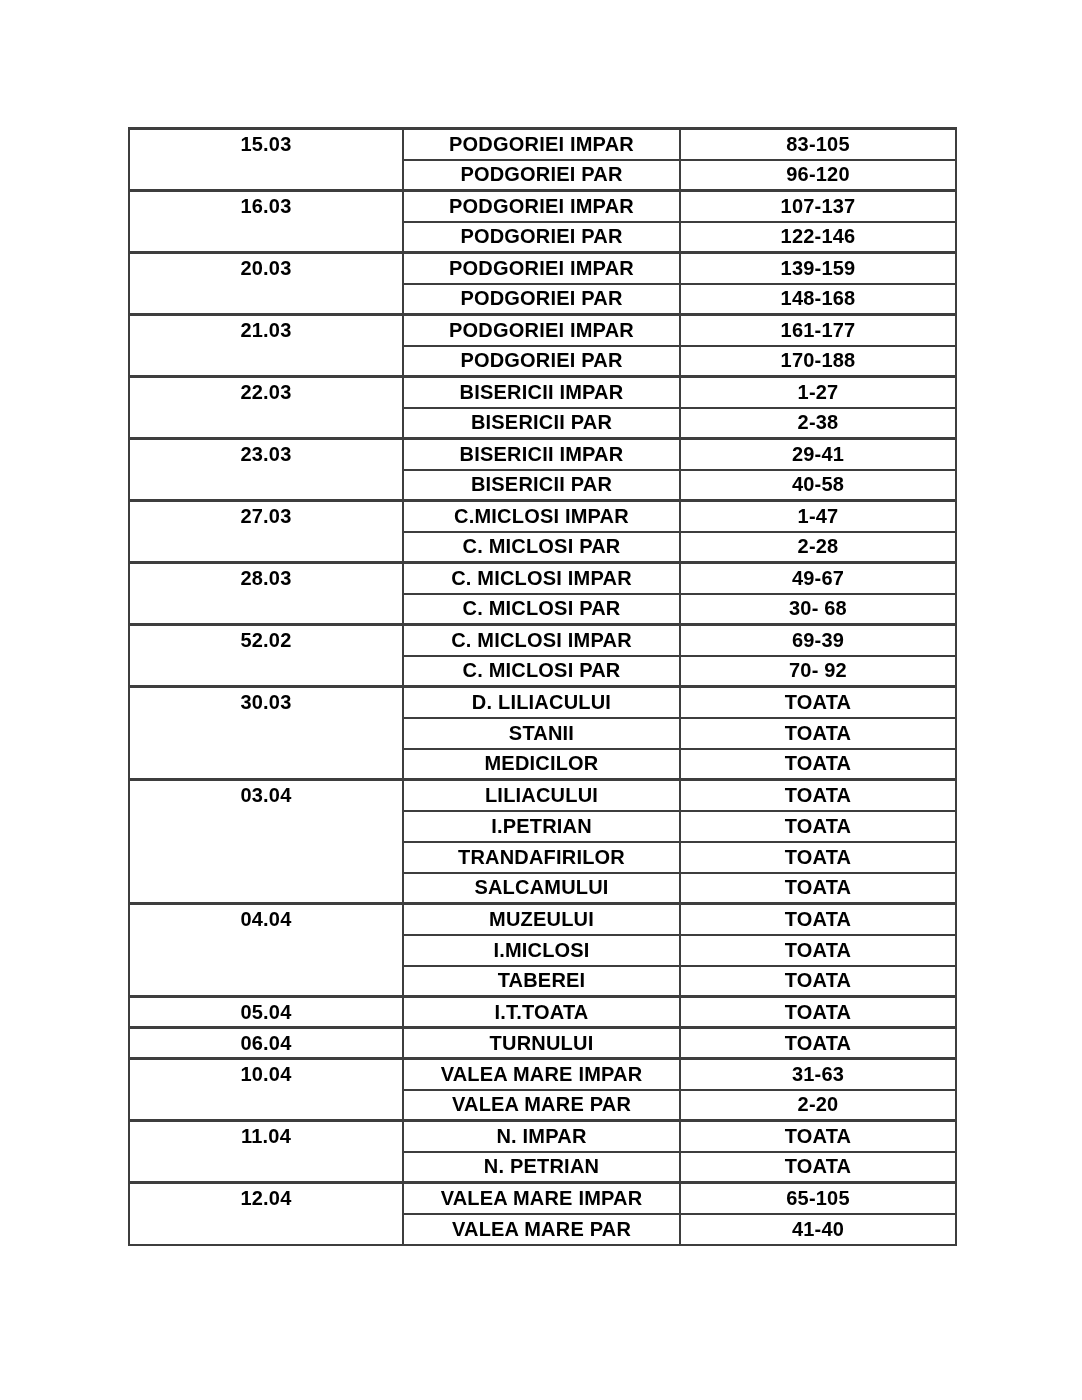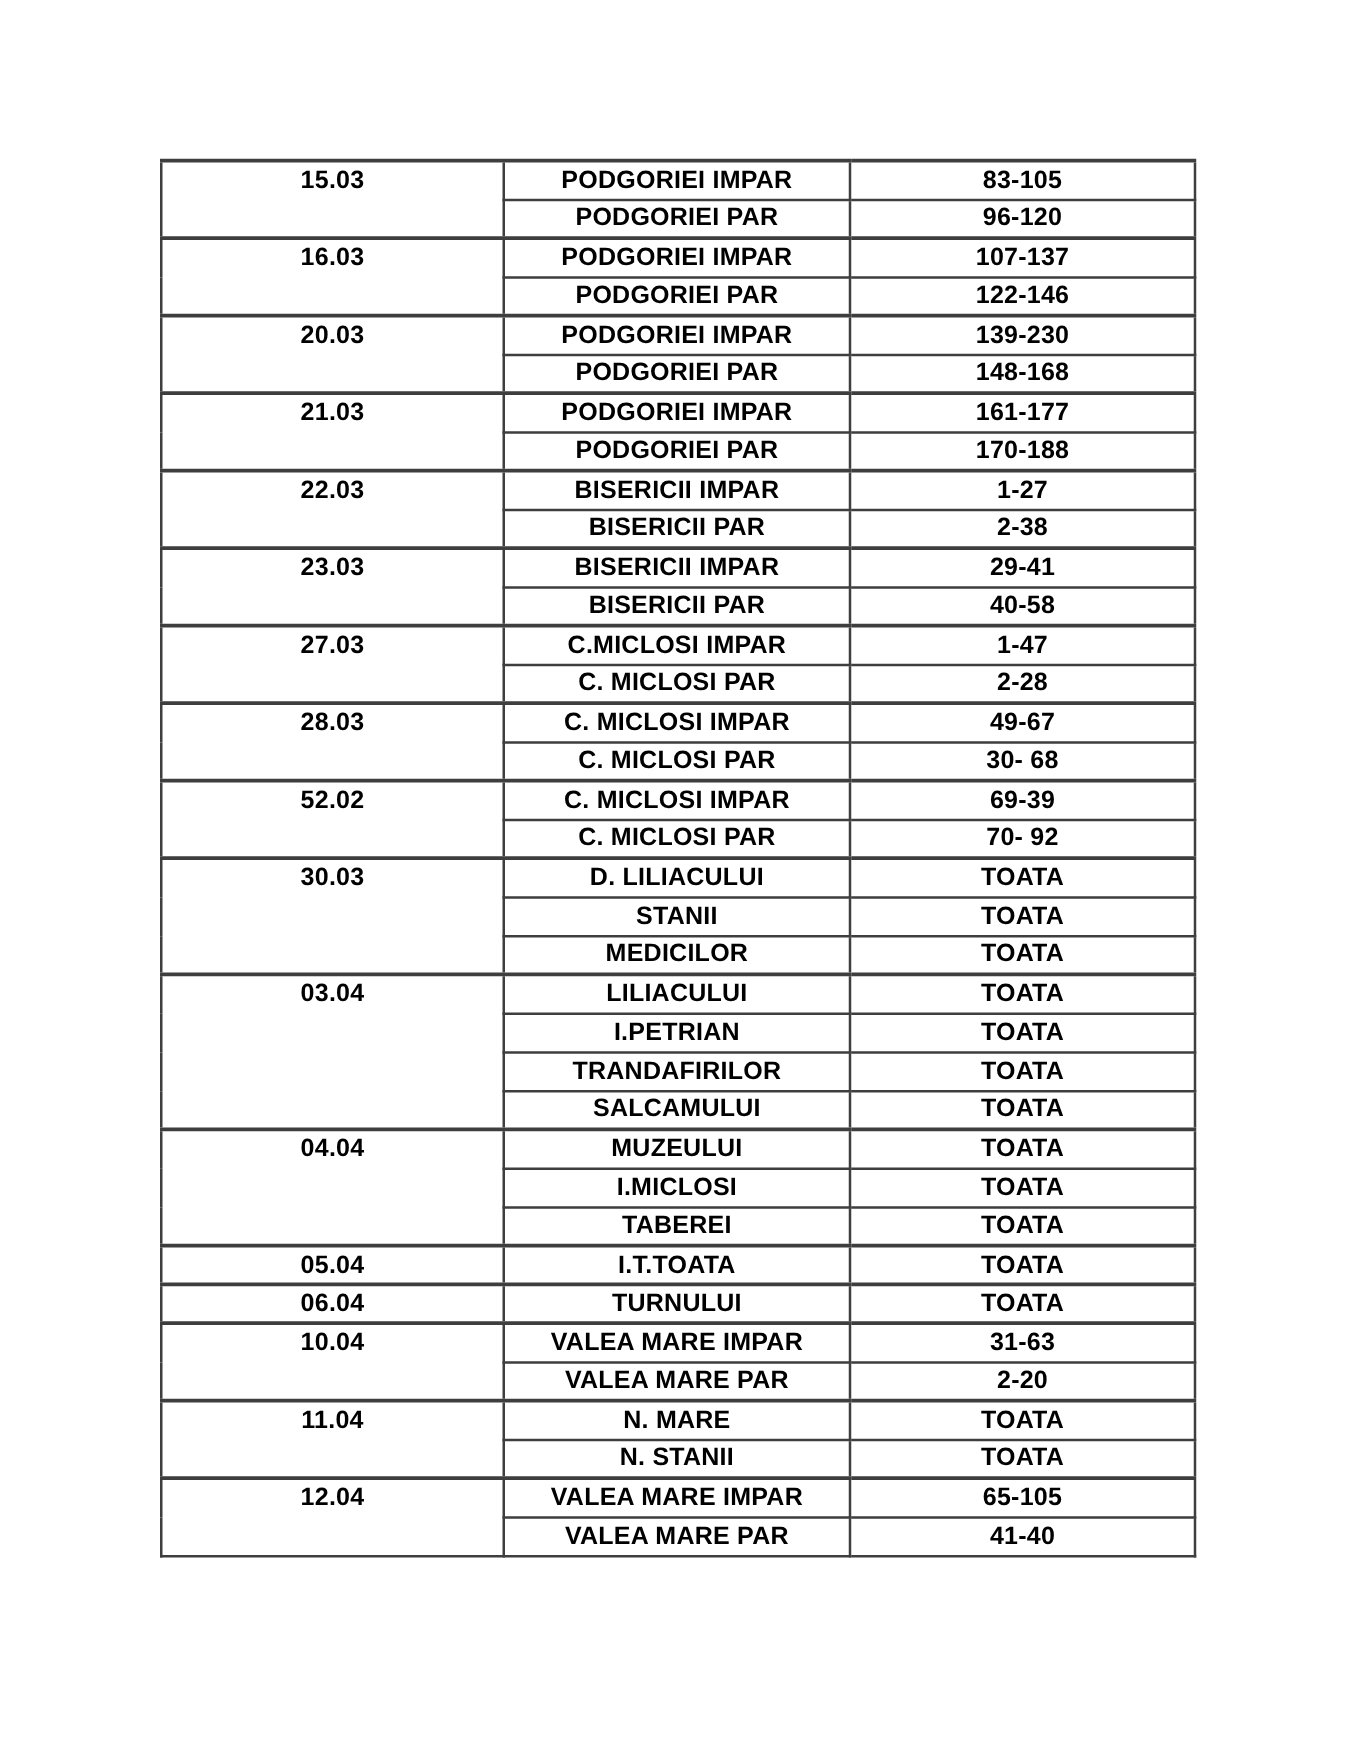--- a/index.html
+++ b/index.html
@@ -71,21 +71,21 @@
           <td class="street-cell">PODGORIEI IMPAR</td>
           <td class="range-cell">107-137</td>
         </tr>
         <tr>
           <td class="street-cell">PODGORIEI PAR</td>
           <td class="range-cell">122-146</td>
         </tr>
         <tr class="group-start">
           <td class="date-cell" rowspan="2">20.03</td>
           <td class="street-cell">PODGORIEI IMPAR</td>
-          <td class="range-cell">139-230</td>
+          <td class="range-cell">139-159</td>
         </tr>
         <tr>
           <td class="street-cell">PODGORIEI PAR</td>
           <td class="range-cell">148-168</td>
         </tr>
         <tr class="group-start">
           <td class="date-cell" rowspan="2">21.03</td>
           <td class="street-cell">PODGORIEI IMPAR</td>
           <td class="range-cell">161-177</td>
         </tr>
@@ -195,25 +195,25 @@
           <td class="date-cell" rowspan="2">10.04</td>
           <td class="street-cell">VALEA MARE IMPAR</td>
           <td class="range-cell">31-63</td>
         </tr>
         <tr>
           <td class="street-cell">VALEA MARE PAR</td>
           <td class="range-cell">2-20</td>
         </tr>
         <tr class="group-start">
           <td class="date-cell" rowspan="2">11.04</td>
-          <td class="street-cell">N. MARE</td>
-          <td class="range-cell">TOATA</td>
-        </tr>
-        <tr>
-          <td class="street-cell">N. STANII</td>
+          <td class="street-cell">N. IMPAR</td>
+          <td class="range-cell">TOATA</td>
+        </tr>
+        <tr>
+          <td class="street-cell">N. PETRIAN</td>
           <td class="range-cell">TOATA</td>
         </tr>
         <tr class="group-start">
           <td class="date-cell" rowspan="2">12.04</td>
           <td class="street-cell">VALEA MARE IMPAR</td>
           <td class="range-cell">65-105</td>
         </tr>
         <tr>
           <td class="street-cell">VALEA MARE PAR</td>
           <td class="range-cell">41-40</td>

